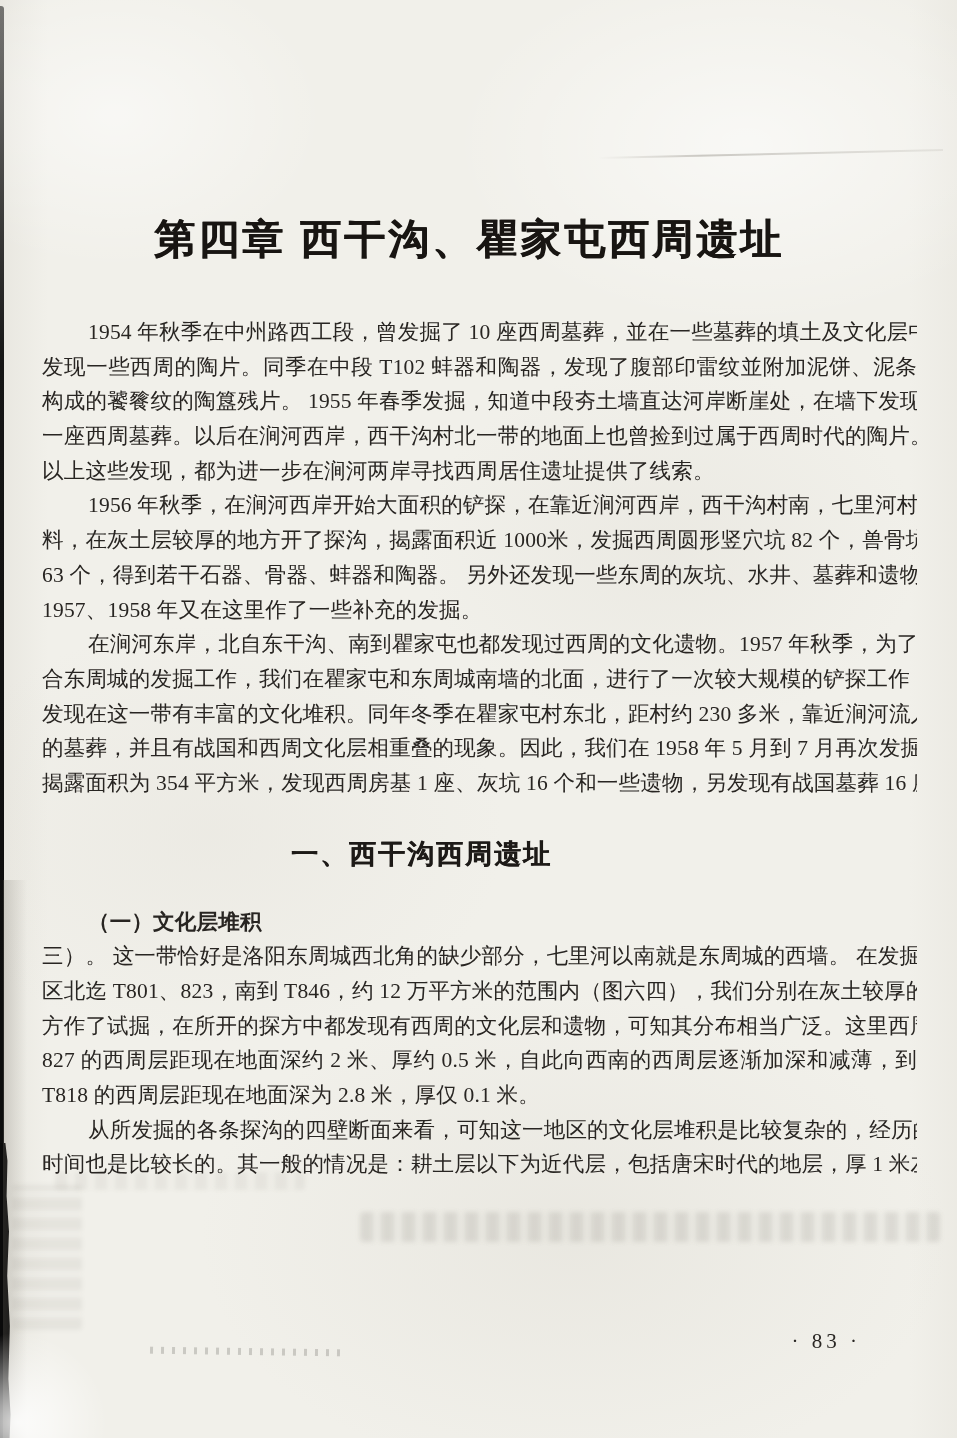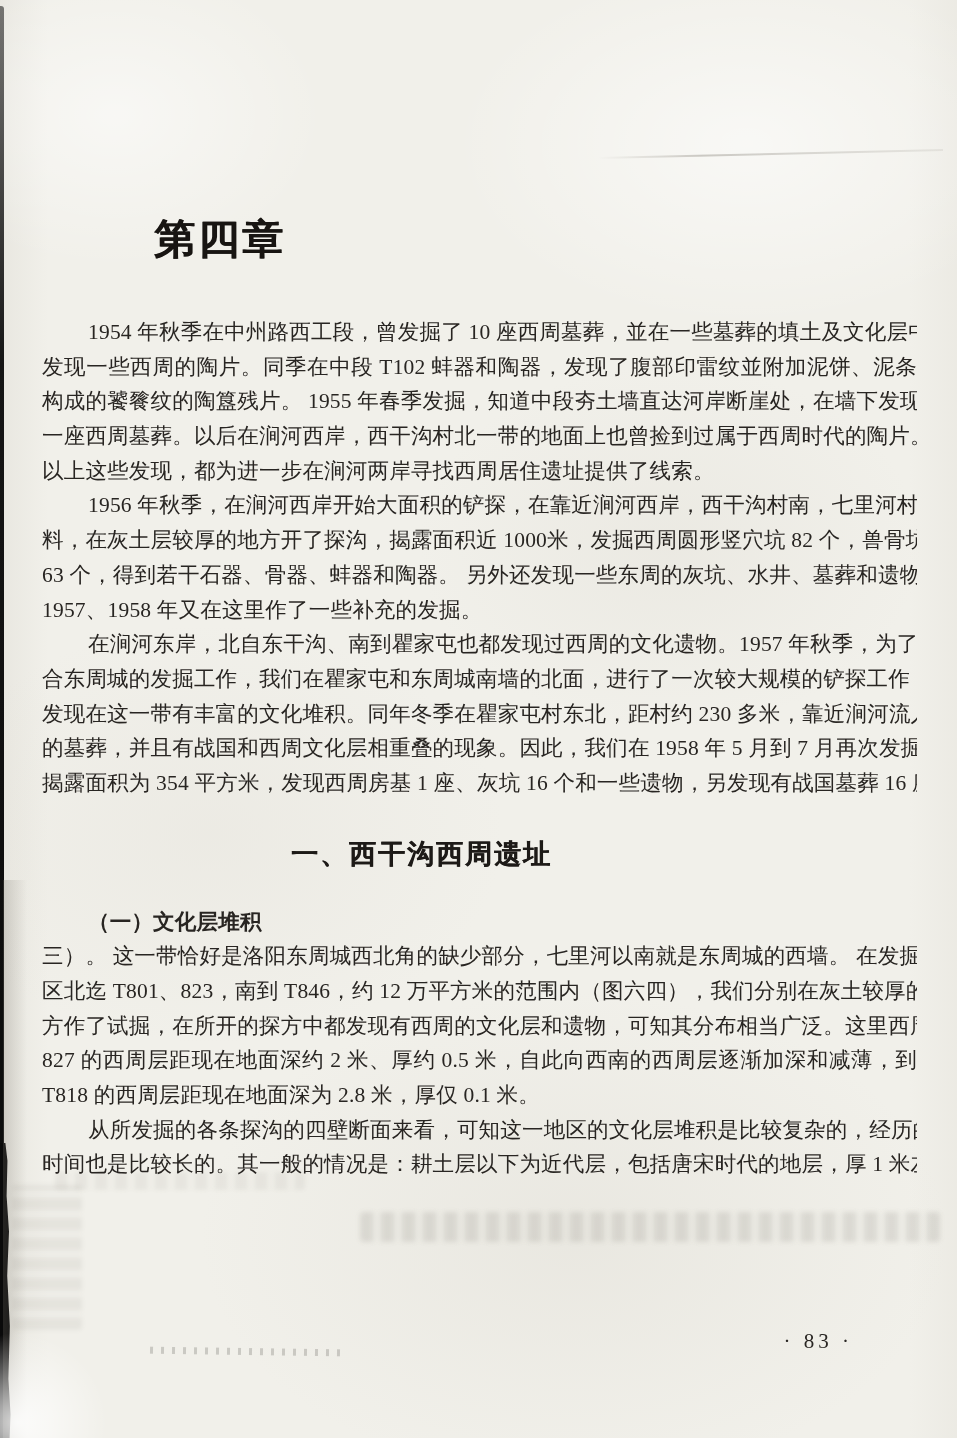--- a/index.html
+++ b/index.html
@@ -40,21 +40,21 @@
   .line.short { text-align-last:left; }
   .section-heading {
     height:42px; line-height:42px;
     margin:32px 0 30px 0;
     font-size:27px; font-weight:bold; letter-spacing:2px;
     text-align:center; transform:translateX(-58px);
     color:#1d1a17; text-shadow:0.5px 0 0 #1d1a17;
   }
   .subsection { font-weight:bold; }
   .pagenum {
-    position:absolute; top:1329px; right:104px;
+    position:absolute; top:1329px; right:96px;
     font-size:21px; letter-spacing:4px; color:#2a2724;
   }
 
   
   .edge-thin {
     position:absolute; left:0; top:6px; width:4px; height:1432px;
     background:linear-gradient(180deg, rgba(20,20,20,0.55), #151515 25%, #0d0d0d 70%);
     border-radius:0 3px 3px 0;
   }
   .edge-wide {
@@ -107,20 +107,21 @@
   <div class="edge-shadow"></div>
   <div class="curl-highlight"></div>
   <div class="crease-top"></div>
   <div class="bleed-band-right"></div>
   <div class="bleed-band-small"></div>
   <div class="bleed-column-left"></div>
   <div class="dust-marks"></div>
 
   <div class="title">
     <span>第四章</span>
+    <span>西干沟、瞿家屯西周遗址</span>
   </div>
 
   <div class="body">
 
     <div class="line indent">1954 年秋季在中州路西工段，曾发掘了 10 座西周墓葬，並在一些墓葬的填土及文化层中</div>
     <div class="line">发现一些西周的陶片。同季在中段 T102 蚌器和陶器，发现了腹部印雷纹並附加泥饼、泥条</div>
     <div class="line">构成的饕餮纹的陶簋残片。 1955 年春季发掘，知道中段夯土墙直达河岸断崖处，在墙下发现</div>
     <div class="line">一座西周墓葬。以后在涧河西岸，西干沟村北一带的地面上也曾捡到过属于西周时代的陶片。</div>
     <div class="line short">以上这些发现，都为进一步在涧河两岸寻找西周居住遗址提供了线索。</div>
 

